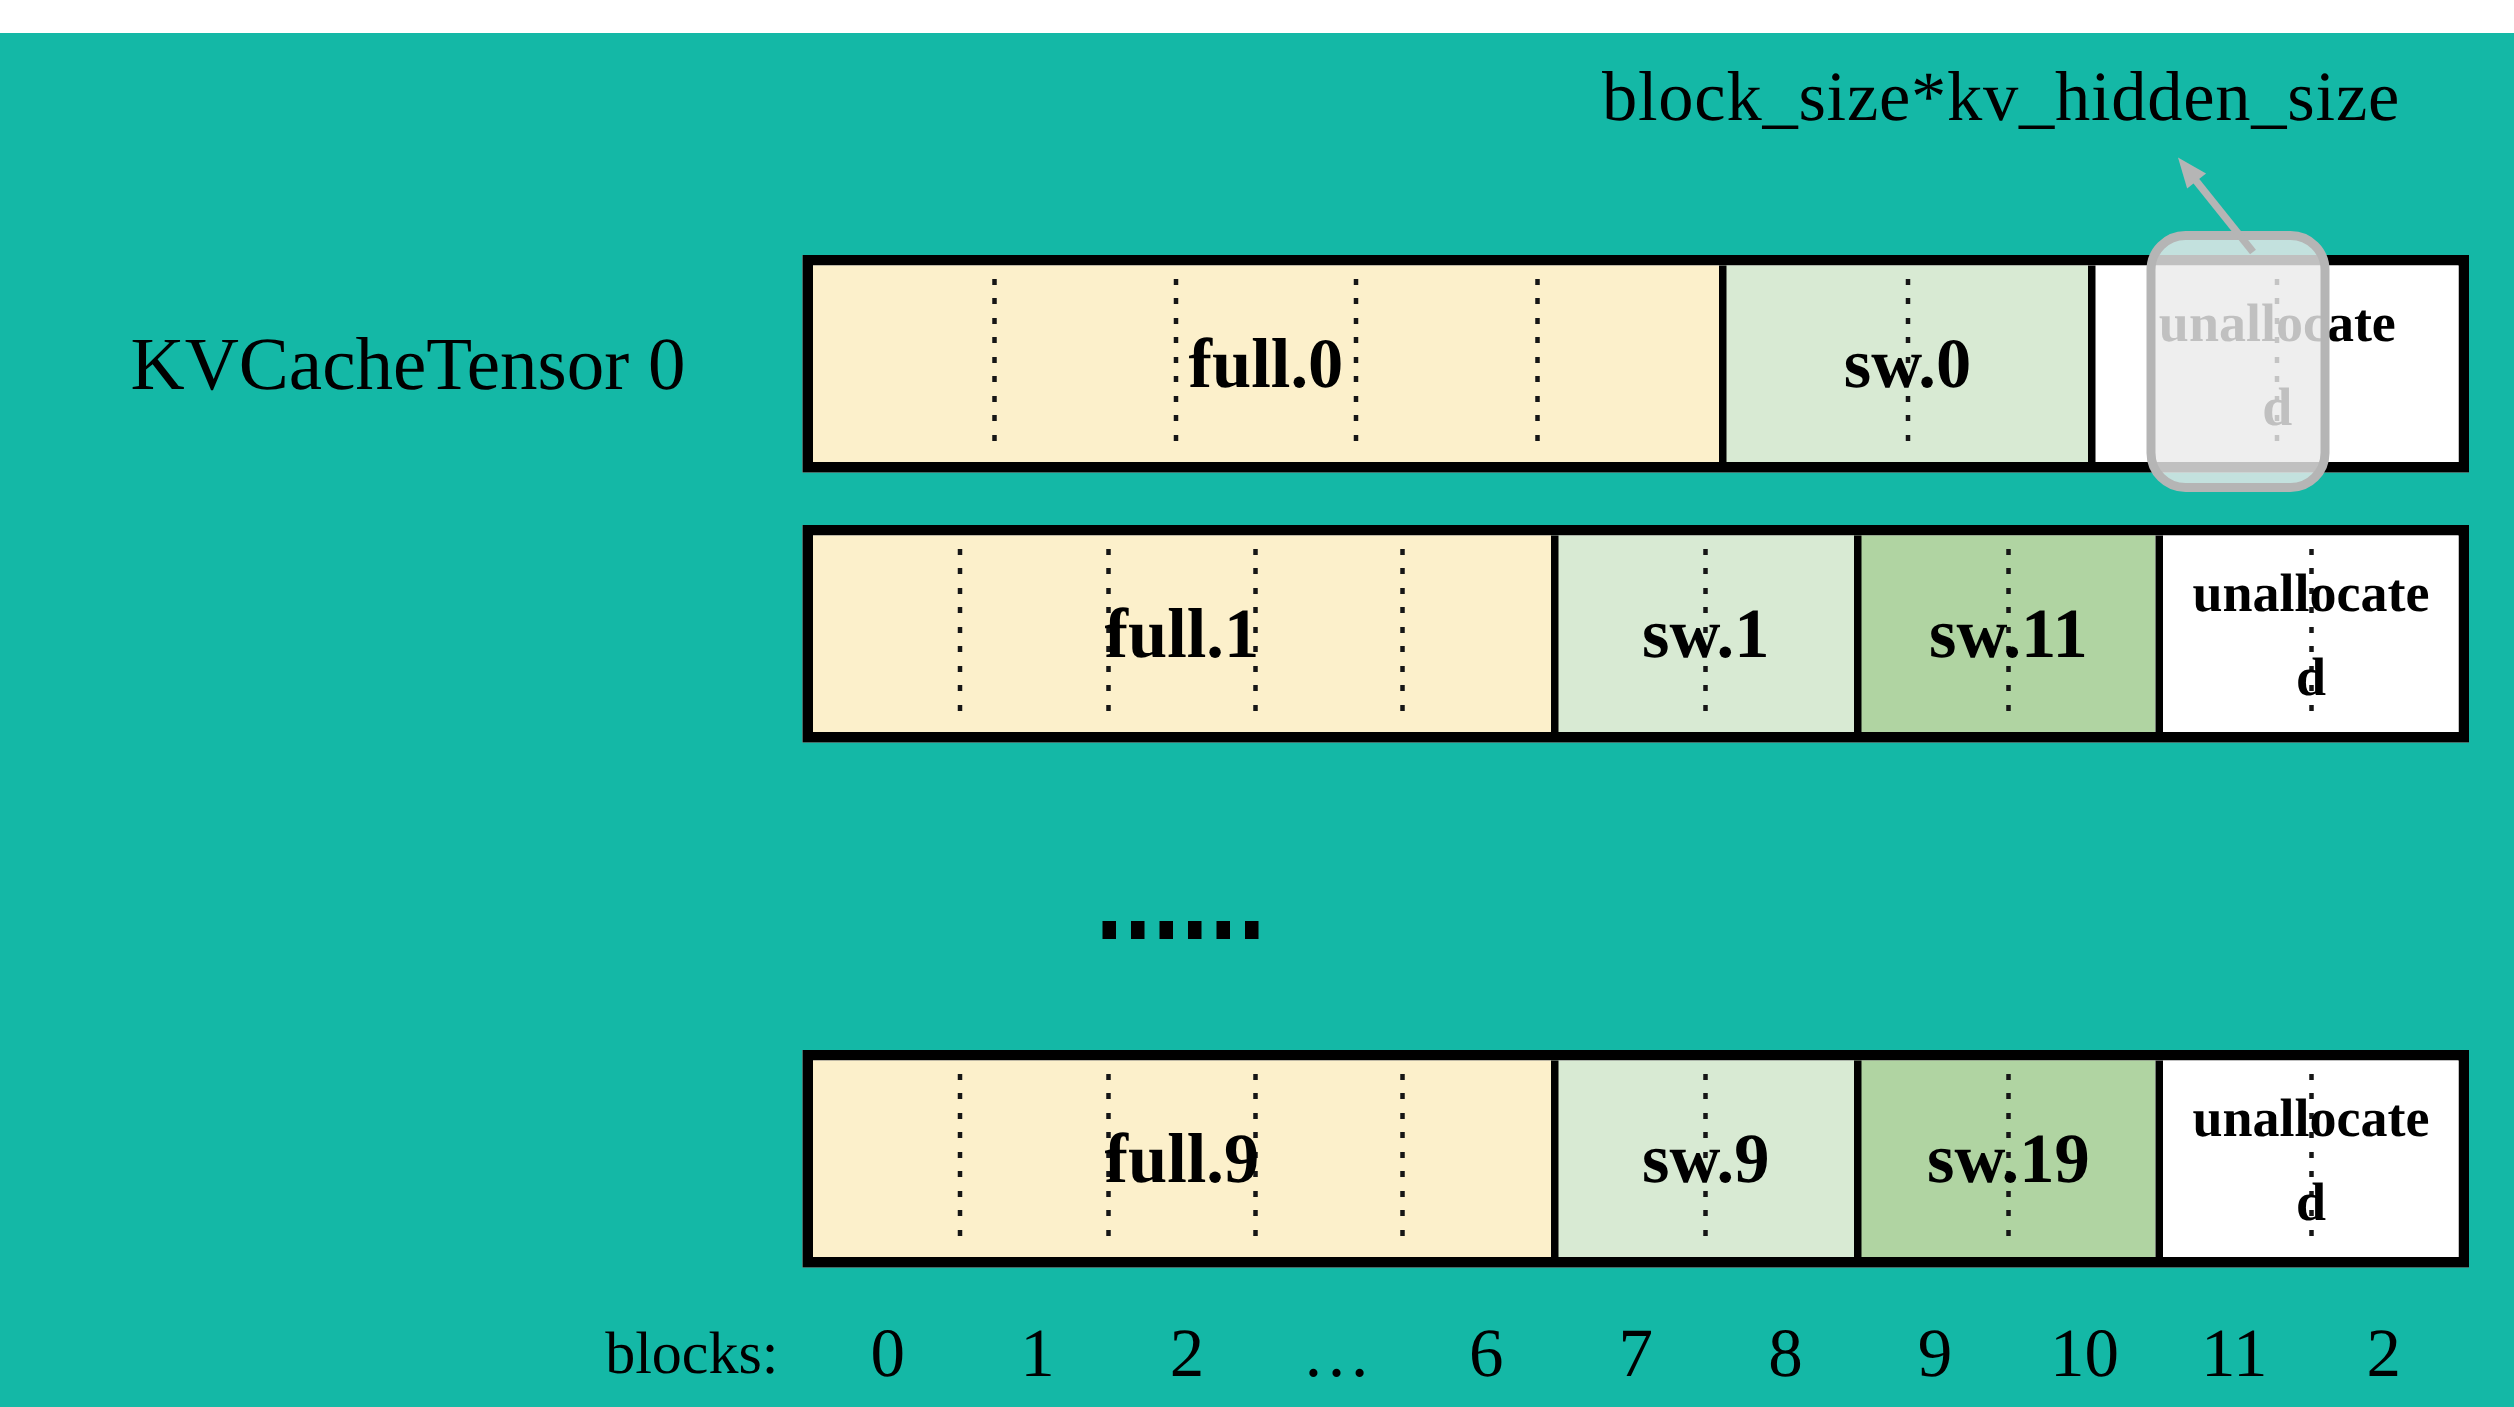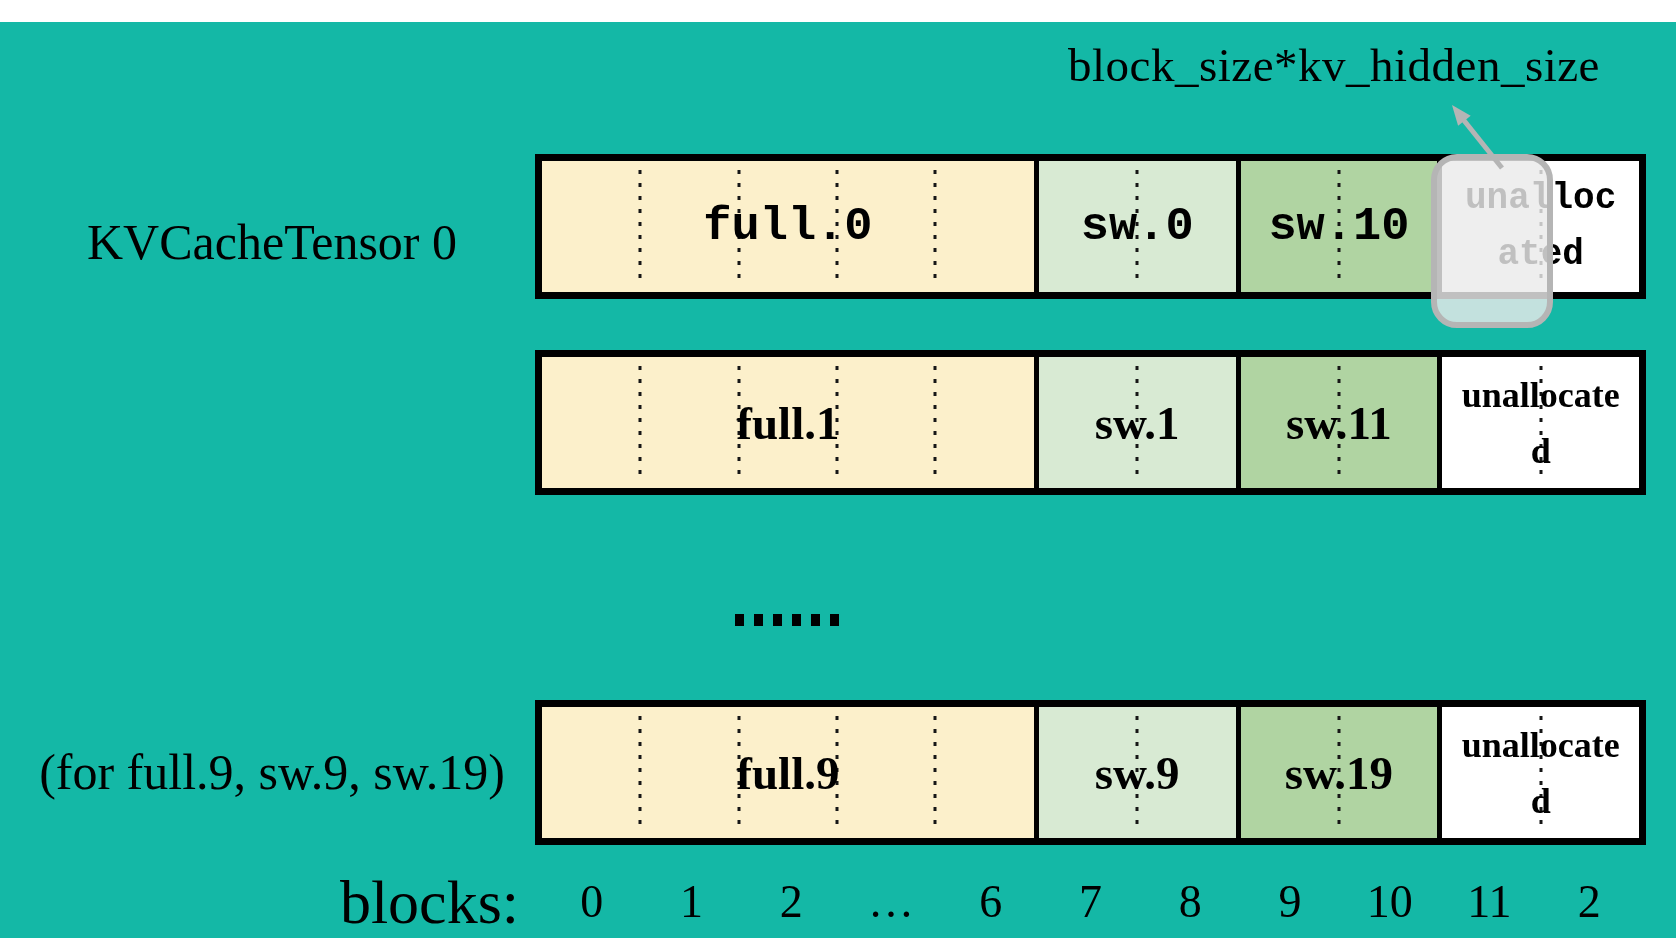--- a/index.html
+++ b/index.html
@@ -47,21 +47,21 @@
     font-size:36px; line-height:56px; width:164px;
     word-break:break-all; overflow-wrap:anywhere;
   }
   .dl{
     position:absolute; top:9px; bottom:9px; width:3px;
     transform:translateX(-50%);
     background-image:repeating-linear-gradient(to bottom,#161616 0 4px,transparent 4px 13px);
     z-index:1;
   }
   
-  #row0-bar{top:132px;font-family:Liberation Mono, monospace;} #row1-bar{top:328px;} #row9-bar{top:678px;justify-content:space-between;}
+  #row0-bar{top:148px;} #row1-bar{top:328px;} #row9-bar{top:678px;justify-content:space-between;}
   #row0-label{top:220px;} #row1-label{top:400px;} #row9-label{top:750px;}
 
   
   .block-highlight{
     position:absolute; left:1431px; top:132px; width:122px; height:174px;
     box-sizing:border-box;
     border:6px solid var(--highlight_border);
     border-radius:26px;
     background:rgba(234,234,234,0.82);
     z-index:5;
@@ -70,21 +70,21 @@
   
   .ellipsis-sep{
     position:absolute; left:735px; top:592px;
     display:flex; gap:10px; z-index:2;
   }
   .ellipsis-sep i{display:block; width:9px; height:12px; background:#000;}
 
   
   .axis-label{
     position:absolute; left:285px; top:852px; width:234px;
-    text-align:right; font-size:62px; line-height:56px;
+    text-align:right; font-size:40px; line-height:56px;
   }
   .axis-ticks{
     position:absolute; left:542px; top:852px; width:1097px; height:56px;
     display:flex;
   }
   .axis-ticks span{
     flex:1 0 0; text-align:center; font-size:46px; line-height:56px;
   }
 </style>
 </head>
@@ -105,24 +105,20 @@
     <div class="seg seg-full">
       <i class="dl" style="left:20%"></i>
         <i class="dl" style="left:40%"></i>
         <i class="dl" style="left:60%"></i>
         <i class="dl" style="left:80%"></i>
       <span class="seg-label">full.0</span>
     </div>
     <div class="seg seg-swa">
       <i class="dl" style="left:50%"></i>
       <span class="seg-label">sw.0</span>
-    </div>
-    <div class="seg seg-swb">
-      <i class="dl" style="left:50%"></i>
-      <span class="seg-label">sw.10</span>
     </div>
     <div class="seg seg-un">
       <i class="dl" style="left:50%"></i>
       <span class="seg-label">unallocated</span>
     </div>
   </div>
   <div class="block-highlight"></div>
 
   <div class="row-bar" id="row1-bar">
     <div class="seg seg-full">
@@ -149,21 +145,20 @@
   <div class="ellipsis-sep" title="……">
     <i></i>
       <i></i>
       <i></i>
       <i></i>
       <i></i>
       <i></i>
   </div>
 
   <div class="row-label" id="row9-label">
-    <div>(for full.9, sw.9, sw.19)</div>
   </div>
   <div class="row-bar" id="row9-bar">
     <div class="seg seg-full">
       <i class="dl" style="left:20%"></i>
         <i class="dl" style="left:40%"></i>
         <i class="dl" style="left:60%"></i>
         <i class="dl" style="left:80%"></i>
       <span class="seg-label">full.9</span>
     </div>
     <div class="seg seg-swa">

